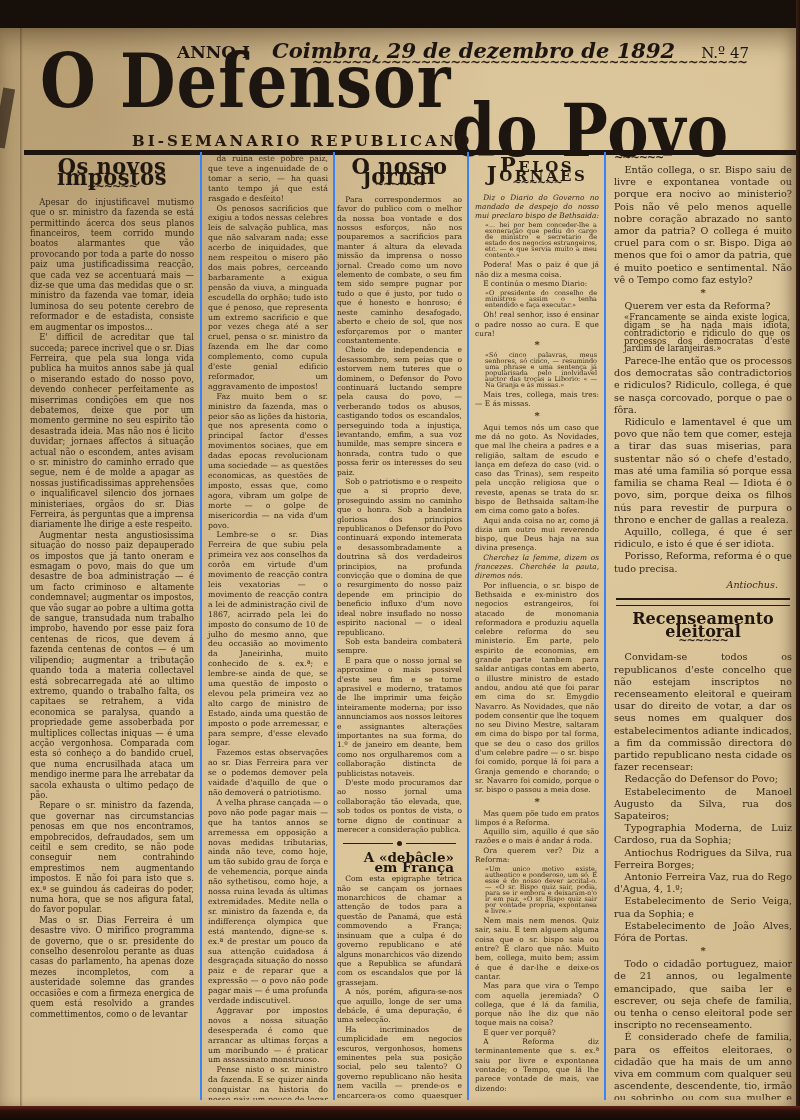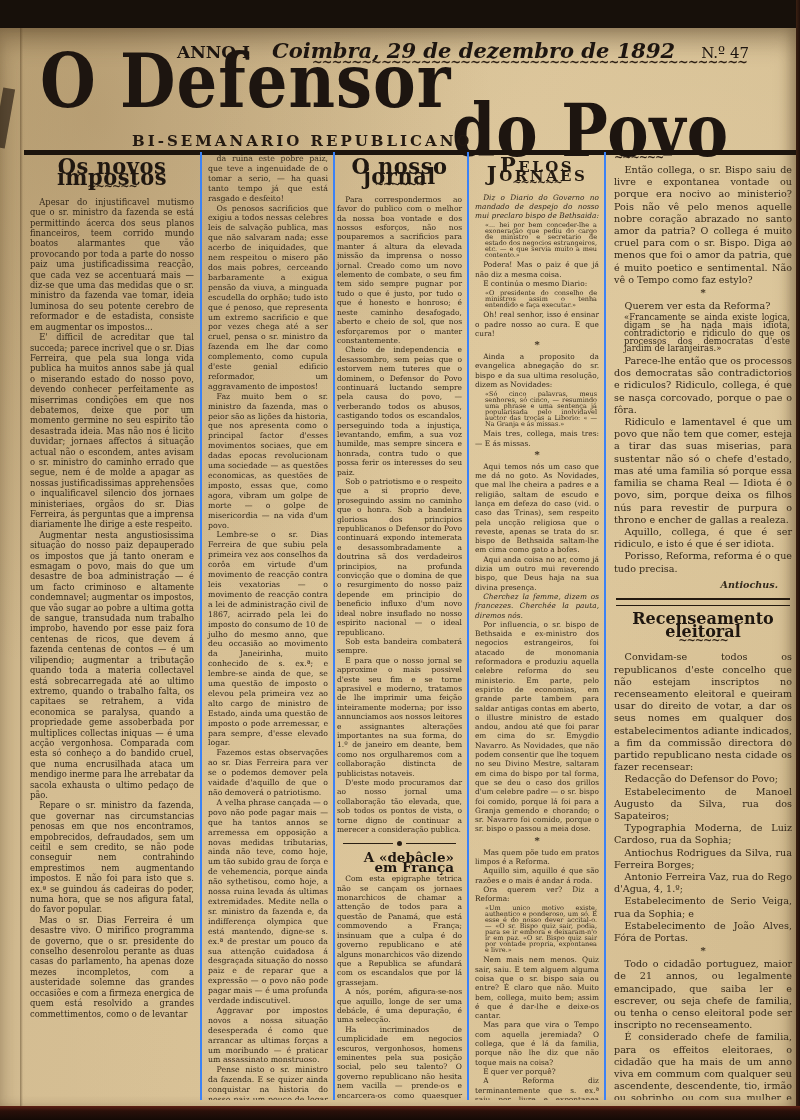--- a/index.html
+++ b/index.html
@@ -47,21 +47,21 @@
   .col + .col{border-left:2px solid #3b82f6;}
   .c1{width:170px;padding:2px 6px 0 0;font-size:8.4px;line-height:10.4px;}
   .c2{width:133px;padding:2px 5px 0 6px;font-size:7.8px;line-height:9.9px;}
   .c3{width:134px;padding:2px 5px 0 2px;font-size:7.5px;line-height:9.4px;}
   .c4{width:137px;padding:2px 5px 0 6px;font-size:7.4px;line-height:9.3px;}
   .c5{width:190px;padding:2px 2px 0 8px;font-size:9.6px;line-height:12.2px;}
 
   .para{margin:0;text-indent:1.1em;text-align:justify;}
   .para-i{margin:0;text-indent:1.1em;text-align:justify;font-style:italic;}
   .quote{margin:2px 2px 2px 10px;font-size:88%;line-height:92%;text-align:justify;}
-  .sig{margin:4px 14px 2px 0;text-align:right;font-style:italic;font-weight:bold;}
+  .sig{margin:4px 14px 2px 0;text-align:right;font-style:italic;font-weight:normal;}
   .art-head{margin:8px 0 0;text-align:center;font-size:21px;font-weight:bold;
     color:#1f1710;letter-spacing:.5px;transform:scaleY(1.08);}
   .art-head-caps{margin:6px 0 0;text-align:center;font-size:21px;letter-spacing:2.5px;
     color:#241b12;font-variant:small-caps;font-weight:bold;}
   .art-head2{margin:4px 8px 2px;text-align:right;font-size:13.5px;font-weight:bold;color:#1f1710;}
   .art-head3{margin:5px 0 0;text-align:center;font-size:16px;font-weight:bold;
     color:#1f1710;transform:scaleY(1.05);}
   .squig{text-align:center;font-weight:bold;letter-spacing:-1px;line-height:8px;
     margin:0 0 6px;color:#2a1d12;font-size:11px;}
   .squig-left{text-align:left;margin:0 0 2px;font-weight:bold;letter-spacing:-1px;
@@ -134,21 +134,20 @@
       <div class="col c4">
         <div class="art-head-caps">Pelos Jornaes</div>
         <div class="squig">~~~~~~</div>
         <p class="para-i">Diz o Diario do Governo no mandado de despejo do nosso mui preclaro bispo de Bethsaida:</p>
         <p class="quote">«... hei por bem conceder-lhe a exoneração que pediu do cargo de ministro e secretario de estado dos negocios estrangeiros, etc. — e que servia muito a meu contento.»</p>
         <p class="para">Podera! Mas o paiz é que já não diz a mesma coisa.</p>
         <p class="para">E continúa o mesmo Diario:</p>
         <p class="quote">«O presidente do conselho de ministros assim o tenha entendido e faça executar.»</p>
         <p class="para">Oh! real senhor, isso é ensinar o padre nosso ao cura. E que cura!</p>
         <div class="star-sep">*</div>
-        <p class="para">Ainda a proposito da evangelica abnegação do sr. bispo e da sua ultima resolução, dizem as Novidades:</p>
         <p class="quote">«Só cinco palavras, meus senhores, só cinco, — resumindo uma phrase e uma sentença já popularisada pelo inolvidavel auctor das troças a Liborio: « — Na Granja e ás missas.»</p>
         <p class="para">Mais tres, collega, mais tres: — E ás missas.</p>
         <div class="star-sep">*</div>
         <p class="para">Aqui temos nós um caso que me dá no goto. As Novidades, que mal lhe cheira a padres e a religião, saltam de escudo e lança em defeza do caso (vid. o caso das Trinas), sem respeito pela uncção religiosa que o reveste, apenas se trata do sr. bispo de Bethsaida saltam-lhe em cima como gato a bofes.</p>
         <p class="para">Aqui anda coisa no ar, como já dizia um outro mui reverendo bispo, que Deus haja na sua divina presença.</p>
         <p class="para-i">Cherchez la femme, dizem os francezes. Cherchée la pauta, diremos nós.</p>
         <p class="para">Por influencia, o sr. bispo de Bethsaida e ex-ministro dos negocios estrangeiros, foi atacado de monomania reformadora e produziu aquella celebre reforma do seu ministerio. Em parte, pelo espirito de economias, em grande parte tambem para saldar antigas contas em aberto, o illustre ministro de estado andou, andou até que foi parar em cima do sr. Emygdio Navarro. As Novidades, que não podem consentir que lhe toquem no seu Divino Mestre, saltaram em cima do bispo por tal forma, que se deu o caso dos grillos d'um celebre padre — o sr. bispo foi comido, porque lá foi para a Granja gemendo e chorando; o sr. Navarro foi comido, porque o sr. bispo o passou a meia dose.</p>
         <div class="star-sep">*</div>
         <p class="para">Mas quem põe tudo em pratos limpos é a Reforma.</p>
         <p class="para">Aquillo sim, aquillo é que são razões e o mais é andar á roda.</p>

